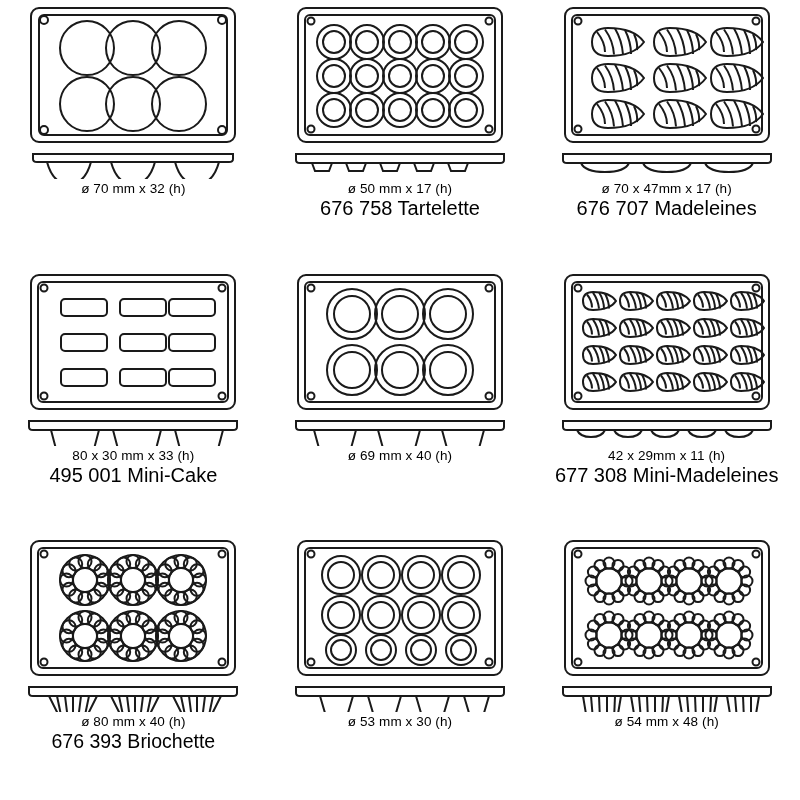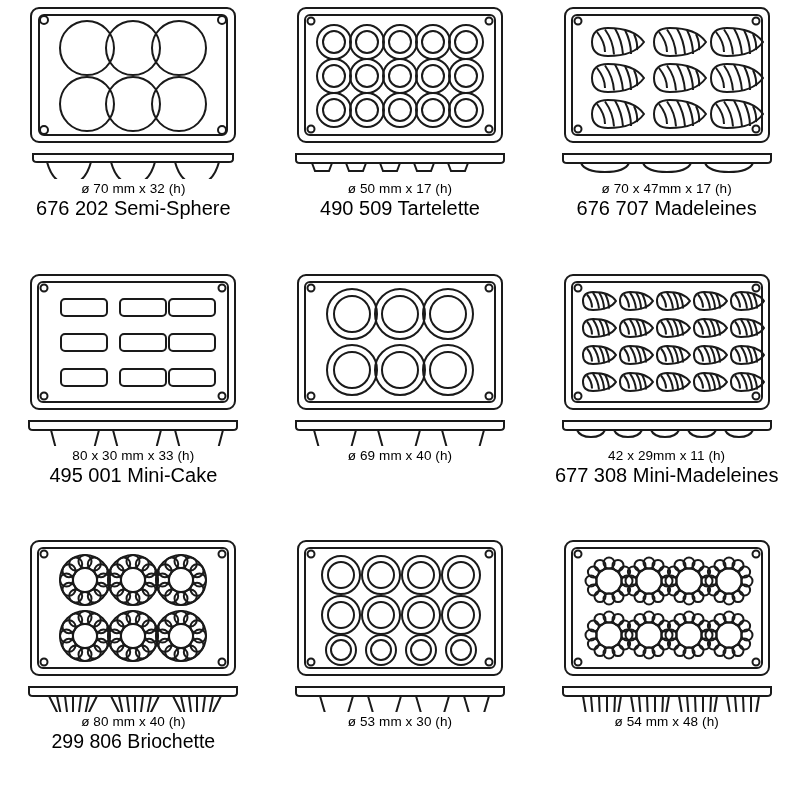--- a/index.html
+++ b/index.html
@@ -69,21 +69,20 @@
             <circle cx="116" cy="100" r="27"></circle>
             <circle cx="162" cy="100" r="27"></circle>
           <path d="M16 150 H216 V155 Q216 158 212 158 H20 Q16 158 16 155 Z"></path>
           <path d="M30 158 q6 22 22 22 q16 0 22 -22"></path>
           <path d="M94 158 q6 22 22 22 q16 0 22 -22"></path>
           <path d="M158 158 q6 22 22 22 q16 0 22 -22"></path>
         </g>
       </svg>
     </div>
     <div class="dims">ø 70 mm x 32 (h)</div>
-    <div class="title">676 202 Semi-Sphere</div>
   </div>
 
   <div class="cell">
     <div class="art">
       <svg viewBox="0 0 232 175" width="232" height="175">
         <g fill="none" stroke="#1a1a1a" stroke-width="2">
           <rect x="14" y="4" width="204" height="134" rx="8"></rect>
           <rect x="21" y="11" width="190" height="120" rx="5"></rect>
           <circle cx="27" cy="17" r="3.5"></circle>
             <circle cx="205" cy="17" r="3.5"></circle>
@@ -124,21 +123,21 @@
           <path d="M12 150 H220 V156 Q220 159 216 159 H16 Q12 159 12 156 Z"></path>
           <path d="M28 159 l3 8 h14 l3 -8"></path>
           <path d="M62 159 l3 8 h14 l3 -8"></path>
           <path d="M96 159 l3 8 h14 l3 -8"></path>
           <path d="M130 159 l3 8 h14 l3 -8"></path>
           <path d="M164 159 l3 8 h14 l3 -8"></path>
         </g>
       </svg>
     </div>
     <div class="dims">ø 50 mm x 17 (h)</div>
-    <div class="title">490 509 Tartelette</div>
+    <div class="title">676 758 Tartelette</div>
   </div>
 
   <div class="cell">
     <div class="art">
       <svg viewBox="0 0 232 175" width="232" height="175">
         <g fill="none" stroke="#1a1a1a" stroke-width="2">
           <rect x="14" y="4" width="204" height="134" rx="8"></rect>
           <rect x="21" y="11" width="190" height="120" rx="5"></rect>
           <circle cx="27" cy="17" r="3.5"></circle>
             <circle cx="205" cy="17" r="3.5"></circle>
@@ -585,21 +584,21 @@
             <path d="M164 159 l5 24"></path>
               <path d="M172 159 l3 24"></path>
               <path d="M180 159 l0 24"></path>
               <path d="M188 159 l-3 24"></path>
               <path d="M196 159 l-5 24"></path>
           </g>
         </g>
       </svg>
     </div>
     <div class="dims">ø 80 mm x 40 (h)</div>
-    <div class="title">299 806 Briochette</div>
+    <div class="title">676 393 Briochette</div>
   </div>
 
   <div class="cell r3">
     <div class="art">
       <svg viewBox="0 0 232 175" width="232" height="175">
         <g fill="none" stroke="#1a1a1a" stroke-width="2">
           <rect x="14" y="4" width="204" height="134" rx="8"></rect>
           <rect x="21" y="11" width="190" height="120" rx="5"></rect>
           <circle cx="27" cy="17" r="3.5"></circle>
             <circle cx="205" cy="17" r="3.5"></circle>

